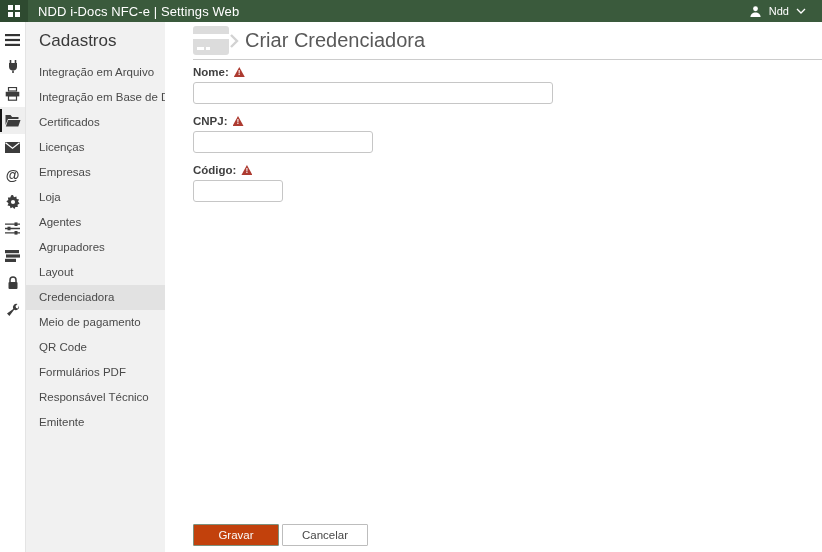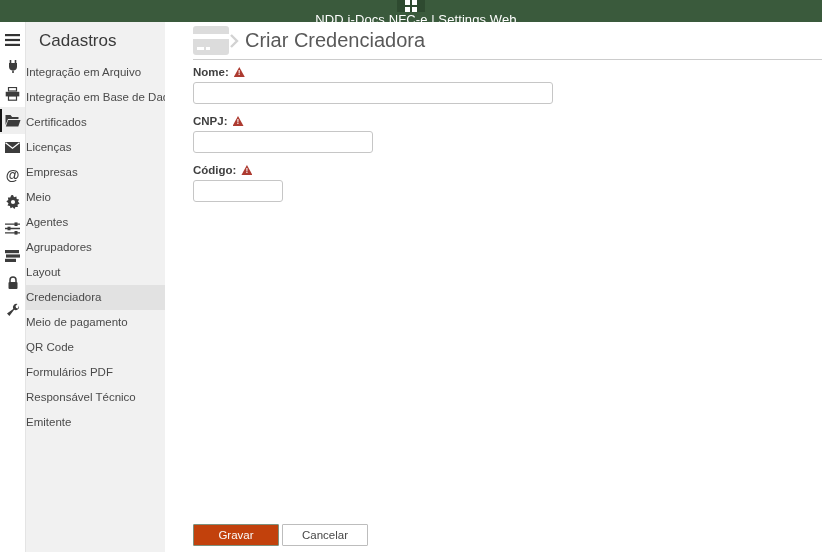--- a/index.html
+++ b/index.html
@@ -1,20 +1,20 @@
 <!DOCTYPE html>
 <html><head>
 <meta charset="utf-8">
 <style>
   * { margin:0; padding:0; box-sizing:border-box; }
   html,body { width:822px; height:552px; overflow:hidden;
     font-family:"Liberation Sans","DejaVu Sans",sans-serif; background:#fff; }
 
   
-  .topbar { height:22px; background:#3a5a3c; display:flex; align-items:center;flex-direction:column; }
+  .topbar { height:22px; background:#3a5a3c; display:flex; align-items:center; }
   .topbar .logo-block { width:28px; height:22px; background:#2e4a30;
     display:flex; align-items:center; justify-content:center; }
   .topbar .app-title { color:#ffffff; font-size:13px; margin-left:10px;
     letter-spacing:.1px; white-space:nowrap; }
   .topbar .user-menu { margin-left:auto; margin-right:16px; display:flex;
     align-items:center; gap:7px; color:#ffffff; font-size:11px; cursor:pointer; }
 
   
   .main { display:flex; height:530px; }
 
@@ -26,21 +26,21 @@
   .ritem.active { background:#efefef; }
   .ritem.active::before { content:""; position:absolute; left:0; top:2px;
     bottom:2px; width:2px; background:#151515; }
   .ritem svg { display:block; }
   .glyph-icon { font-size:14px; color:#3c3c3c; line-height:1; }
 
   
   .panel { width:139px; background:#f1f1f1; flex:none; }
   .panel-header { font-size:17px; color:#3a3a3a; font-weight:400;
     padding:9px 0 9px 13px; }
-  .mitem { height:25px; line-height:25px; font-size:11.5px;
+  .mitem { height:25px; line-height:25px; padding-left:13px; font-size:11.5px;
     color:#4a4a4a; cursor:pointer; white-space:nowrap; overflow:hidden; }
   .mitem.selected { background:#e2e2e2; }
 
   
   .content { flex:1; background:#ffffff; display:flex; flex-direction:column;
     padding-left:28px; }
   .hdr { display:flex; align-items:center; gap:6px; border-bottom:1px solid #cccccc;
     padding:3px 0 3px 0; height:38px; }
   .page-title { font-size:20px; color:#595959; font-weight:400; }
 
@@ -165,21 +165,21 @@
     </div>
   </div>
 
   <div class="panel">
     <div class="panel-header">Cadastros</div>
     <div class="mitem">Integração em Arquivo</div>
     <div class="mitem">Integração em Base de Dados</div>
     <div class="mitem">Certificados</div>
     <div class="mitem">Licenças</div>
     <div class="mitem">Empresas</div>
-    <div class="mitem">Meio</div>
+    <div class="mitem">Loja</div>
     <div class="mitem">Agentes</div>
     <div class="mitem">Agrupadores</div>
     <div class="mitem">Layout</div>
     <div class="mitem selected">Credenciadora</div>
     <div class="mitem">Meio de pagamento</div>
     <div class="mitem">QR Code</div>
     <div class="mitem">Formulários PDF</div>
     <div class="mitem">Responsável Técnico</div>
     <div class="mitem">Emitente</div>
   </div>

